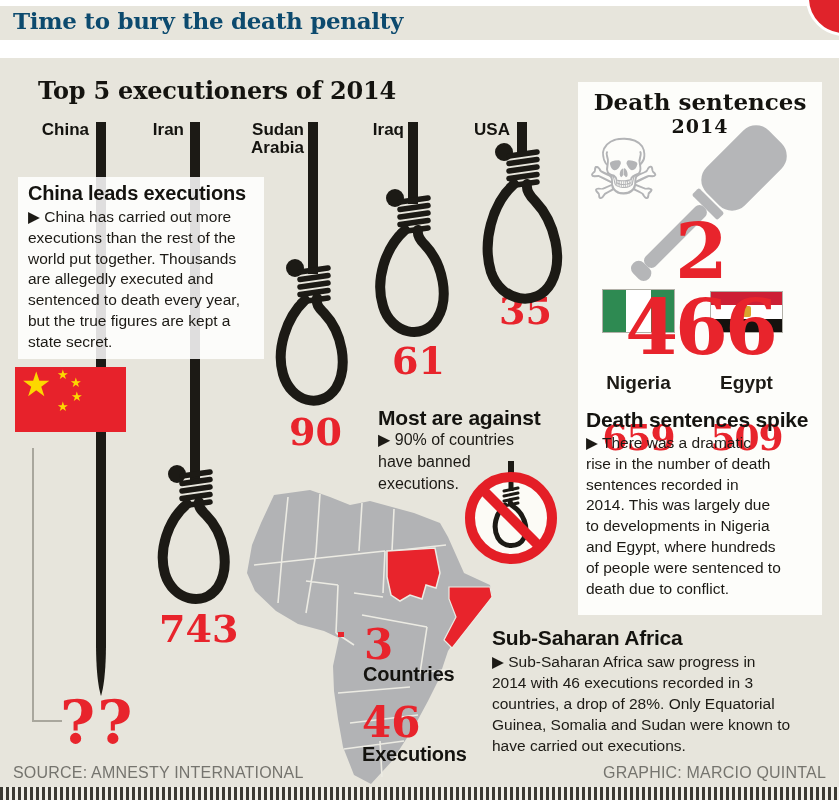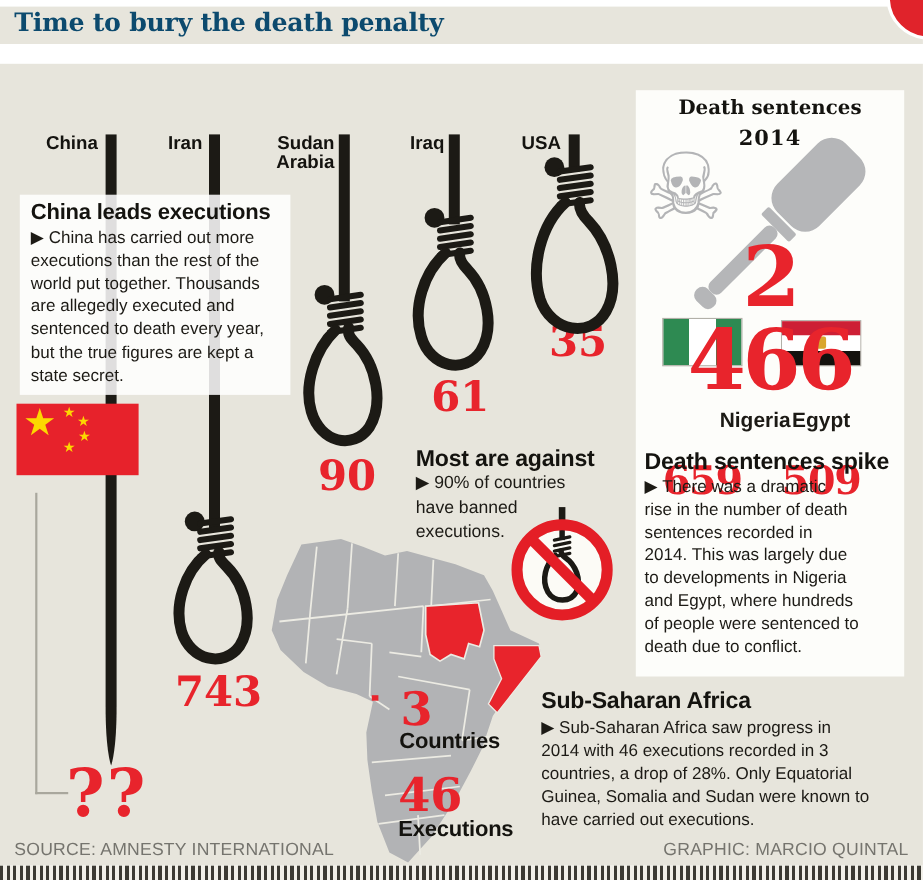--- a/index.html
+++ b/index.html
@@ -25,21 +25,21 @@
               padding:5px 10px 8px 10px;z-index:3;}
   #china-note h3{margin:0;font-size:20px;}
   #china-note p{margin:2px 0 0 0;}
   
   #china-flag{left:15px;top:367px;width:111px;height:65px;background:#e7222b;z-index:3;}
   #china-flag .star{position:absolute;color:#fcd800;line-height:1;}
   .mini-flag{border:1px solid #b2b0a8;box-sizing:border-box;}
   
   #ds-panel{left:578px;top:82px;width:244px;height:533px;background:#fdfdfa;z-index:3;}
   #ds-panel .abs{position:absolute;}
-  #ds-title{left:0;top:6px;width:244px;text-align:center;font-size:18px;}
+  #ds-title{left:0;top:6px;width:244px;text-align:center;font-size:23px;}
   #ds-year{left:0;top:33px;width:244px;text-align:center;font-size:19px;letter-spacing:1px;}
   #skull-icon{left:8px;top:46px;font-size:84px;line-height:1;color:#b3b4b6;
               font-family:"DejaVu Sans",sans-serif;z-index:1;}
   #ds-total{left:10px;top:132px;width:224px;text-align:center;font-size:76px;
             letter-spacing:-3px;word-spacing:10px;z-index:2;}
   .flag-num{width:73px;text-align:center;font-size:36px;letter-spacing:-1px;}
   .flag-name{width:73px;text-align:center;font-size:19px;font-weight:bold;}
   
   .footer-text{font-size:16px;color:#75746e;letter-spacing:0.2px;}
   #barcode{left:0;top:787px;width:839px;height:13px;
@@ -50,20 +50,21 @@
 </head>
 <body>
 
 <div id="page">
 
   <div class="abs" id="main-band"></div>
   <div class="abs" id="header-band"></div>
   <div class="abs" id="page-title">Time to bury the death penalty</div>
   <div class="abs" id="corner-badge"></div>
 
+  <div class="abs slab-head" style="left:38px;top:76px;font-size:24px;letter-spacing:-0.2px;">Top 5 executioners of 2014</div>
 
   <div class="abs country-label" style="left:16px;top:121px;width:73px;">China</div>
   <div class="abs country-label" style="left:110px;top:121px;width:74px;">Iran</div>
   <div class="abs country-label" style="left:230px;top:121px;width:74px;">Sudan Arabia</div>
   <div class="abs country-label" style="left:330px;top:121px;width:74px;">Iraq</div>
   <div class="abs country-label" style="left:438px;top:121px;width:72px;">USA</div>
 
   <svg class="abs" style="left:91px;top:122px;z-index:1;" width="20" height="580" viewBox="0 0 20 580">
     <path d="M5,0 H15 V520 C15,550 12.5,566 10,574 C7.5,566 5,550 5,520 Z" fill="#1c1a15"></path>
   </svg>
@@ -182,21 +183,21 @@
     <div class="abs mini-flag" style="left:132px;top:209px;width:73px;height:42px;">
       <div style="height:13px;background:#cd1f35;"></div>
       <div style="height:14px;background:#ffffff;position:relative;">
         <div style="position:absolute;left:31px;top:1px;width:9px;height:11px;background:#d9a62e;border-radius:2px;"></div>
       </div>
       <div style="height:13px;background:#14120e;"></div>
     </div>
 
     <div class="abs red-num flag-num" style="left:24px;top:337px;">659</div>
     <div class="abs red-num flag-num" style="left:132px;top:337px;">509</div>
-    <div class="abs flag-name" style="left: 24px; top: 290px; margin-left: 48px;">Nigeria</div>
+    <div class="abs flag-name" style="left: 24px; top: 290px;">Nigeria</div>
     <div class="abs flag-name" style="left: 132px; top: 290px;">Egypt</div>
 
     <div class="abs sans-head" style="left:8px;top:326px;font-size:21px;">Death sentences spike</div>
     <div class="abs body-text" style="left:8px;top:351px;width:230px;">▶  There was a dramatic
 rise in the number of death
 sentences recorded in
 2014. This was largely due
 to developments in Nigeria
 and Egypt, where hundreds
 of people were sentenced to

